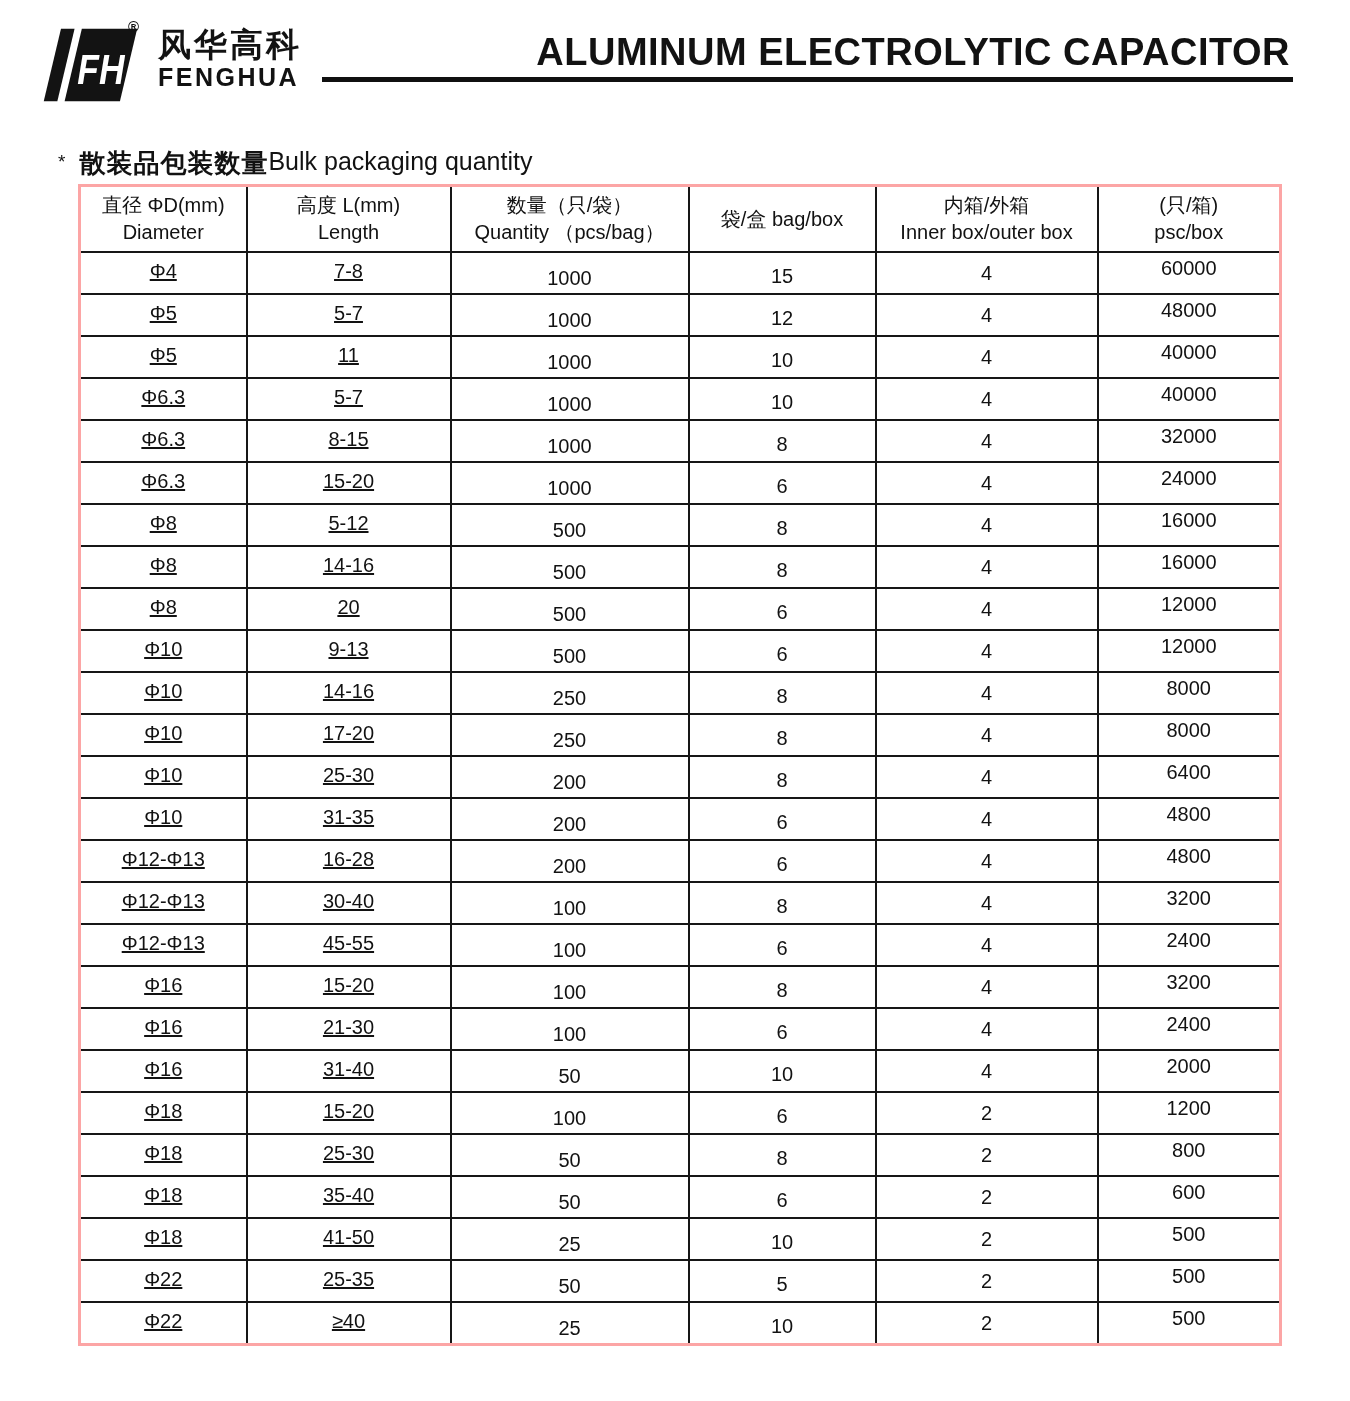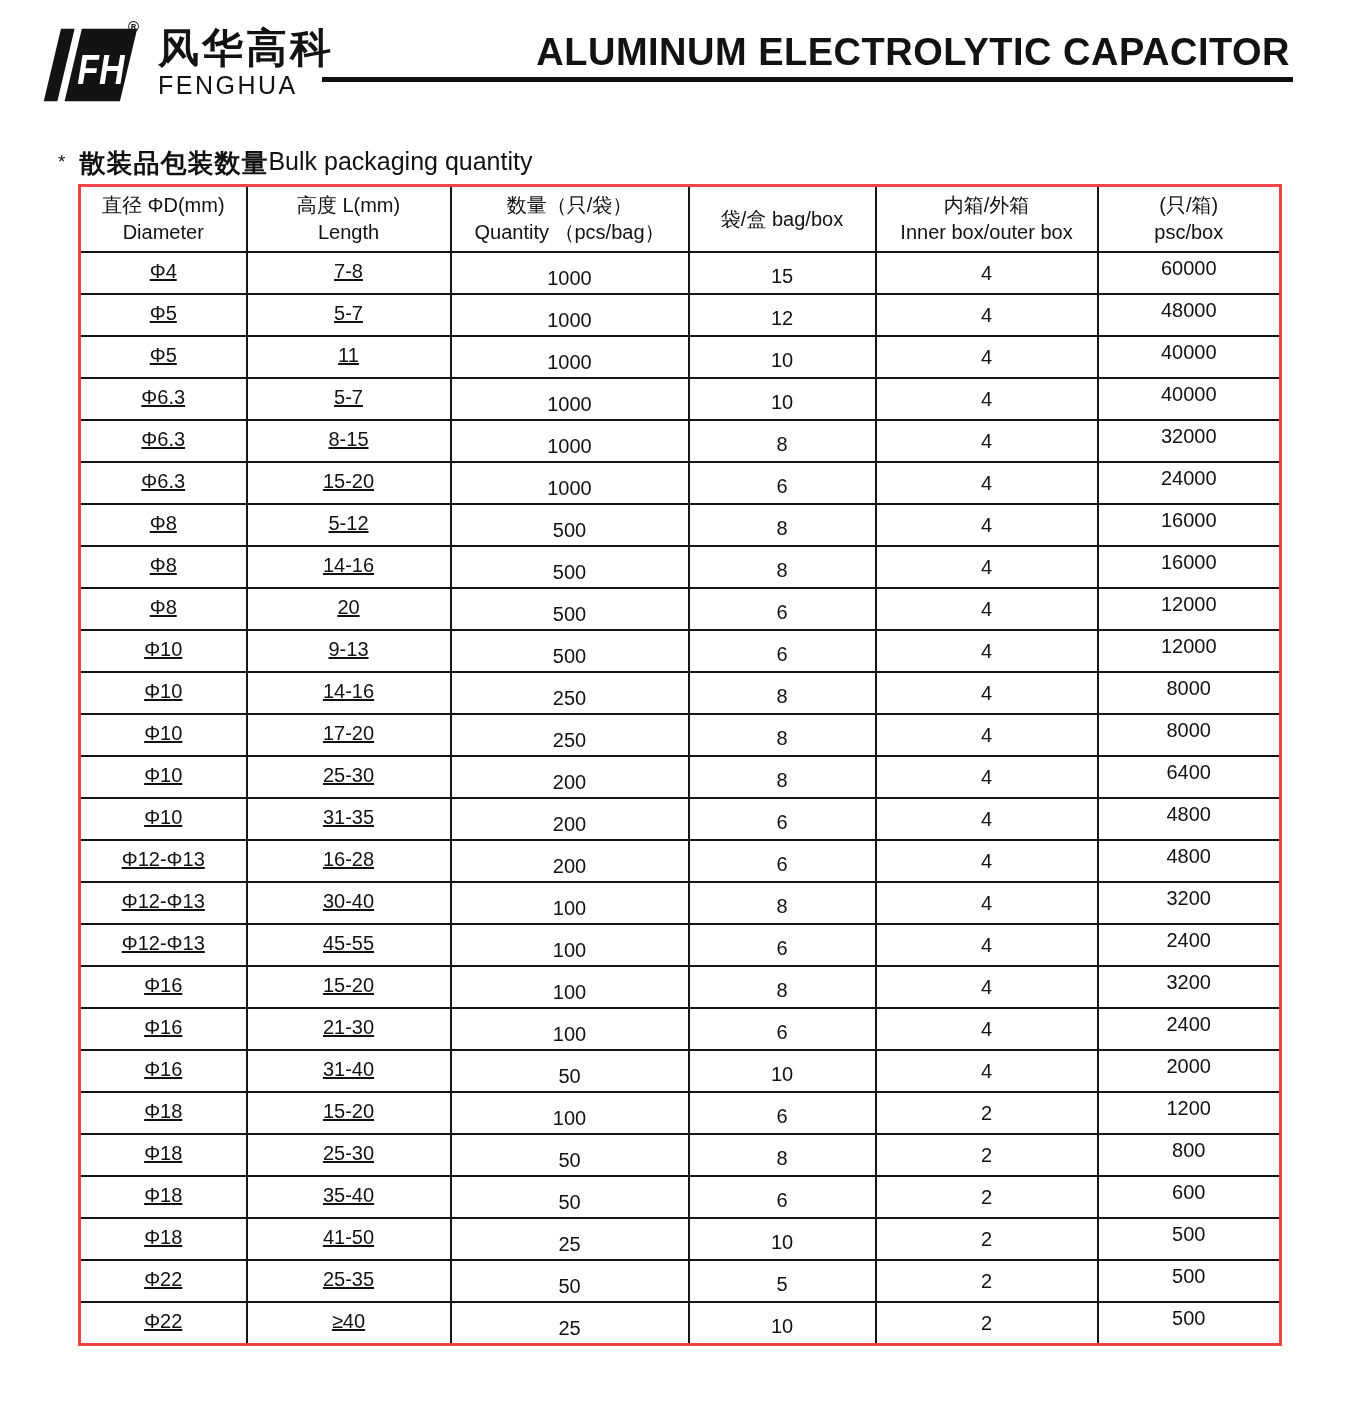--- a/index.html
+++ b/index.html
@@ -6,39 +6,39 @@
   body{
     width:1350px;height:1401px;position:relative;background:#ffffff;
     font-family:"Liberation Sans", sans-serif;color:#121212;
     -webkit-font-smoothing:antialiased;
   }
   
   .logo-block{position:absolute;left:40px;top:26px;width:100px;height:78px;}
   .logo-block svg{display:block;}
   .reg-mark{position:absolute;left:128px;top:18px;font-size:15px;font-weight:bold;}
   .brand-text{position:absolute;left:158px;top:28px;line-height:1;}
-  .brand-cn{font-size:41px;font-weight:bold;letter-spacing:3px;}
-  .brand-en{font-size:25px;font-weight:400;letter-spacing:2.5px;margin-top:4px;}
+  .brand-cn{font-size:33px;font-weight:bold;letter-spacing:3px;}
+  .brand-en{font-size:25px;font-weight:700;letter-spacing:2.5px;margin-top:4px;}
   .doc-title{
     position:absolute;top:31px;right:60px;
     font-size:38px;font-weight:bold;letter-spacing:0.5px;white-space:nowrap;
   }
   .title-rule{position:absolute;left:322px;top:77px;width:971px;height:5px;background:#101010;}
 
   
   .section-heading{position:absolute;left:58px;top:146px;display:flex;align-items:flex-start;}
   .section-star{font-size:19px;margin-top:5px;margin-right:14px;}
   .section-cn{font-size:26px;font-weight:700;letter-spacing:1px;}
   .section-en{font-size:25px;margin-top:1px;}
 
   
   .pack-table-wrap{position:absolute;left:78px;top:184px;}
   table.pack{
     border-collapse:collapse;table-layout:fixed;width:1201px;
-    border:3px solid #ef4444;
+    border:3px solid #fca5a5;
   }
   table.pack th, table.pack td{
     border:2px solid #161616;text-align:center;vertical-align:middle;
     padding:0;overflow:hidden;
   }
   table.pack th{height:64px;font-weight:normal;font-size:20px;line-height:27px;}
   table.pack td{height:40px;font-size:20px;}
   .hdr-line{display:block;}
   td .val{display:inline-block;position:relative;}
   .c0 .val,.c1 .val{top:-2px;text-decoration:underline;}

